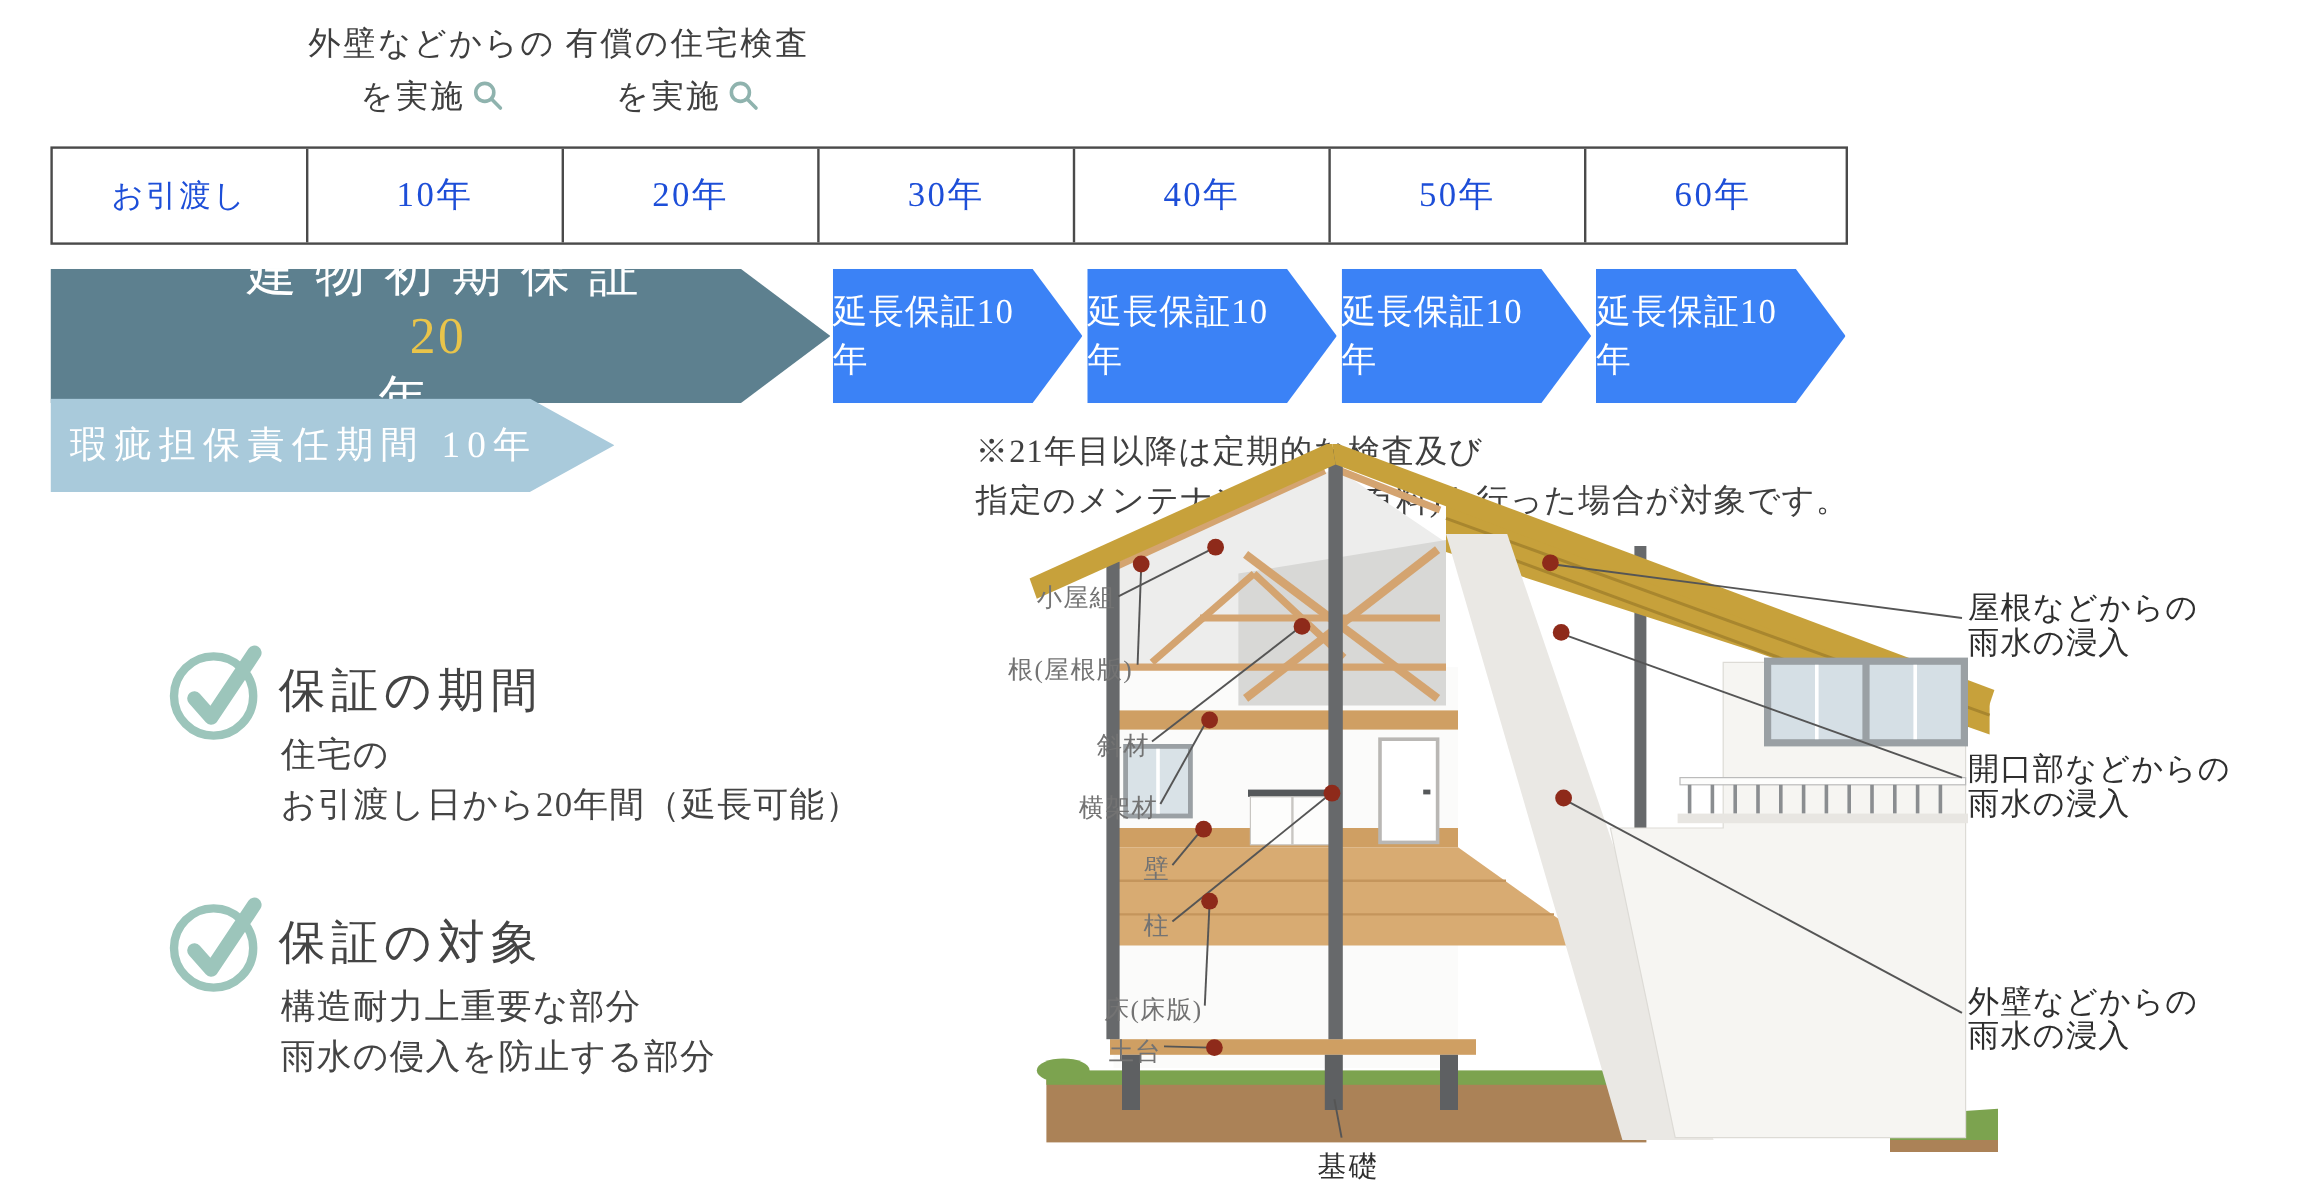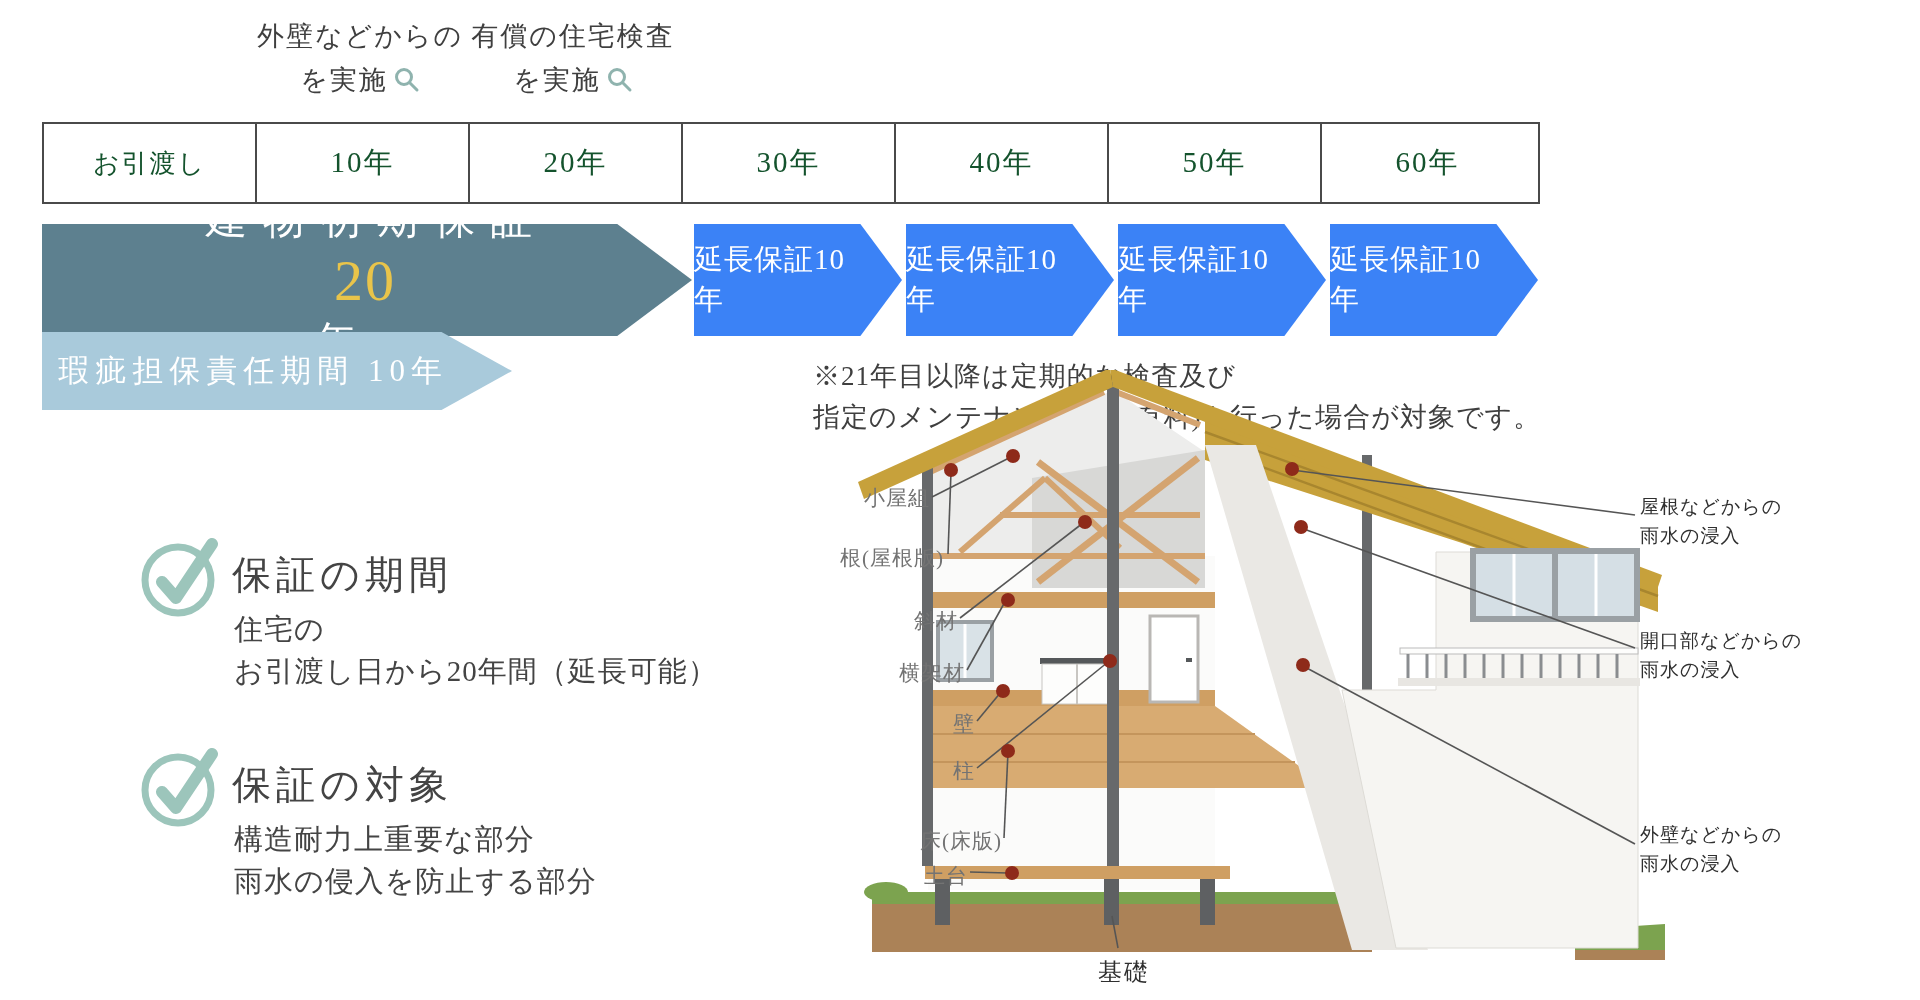--- a/index.html
+++ b/index.html
@@ -9,50 +9,50 @@
 
   
   .insp{position:absolute;width:260px;text-align:center;font-size:27px;color:#3f3f3f;letter-spacing:2px;}
   .insp .l2{display:flex;align-items:center;justify-content:center;gap:6px;margin-top:8px;}
   .mag{width:26px;height:26px;display:inline-block;}
 
   
   .ttable{position:absolute;left:42px;top:122px;width:1498px;height:82px;display:flex;
           border:2px solid #4a4a4a;box-sizing:border-box;}
   .tcell{flex:0 0 213px;border-left:2px solid #4a4a4a;display:flex;align-items:center;justify-content:center;
-         font-size:29px;color:#14532d;letter-spacing:2px;box-sizing:border-box;}
+         font-size:29px;color:#1d4ed8;letter-spacing:2px;box-sizing:border-box;}
   .tcell:first-child{flex:0 0 211px;border-left:none;font-size:26px;}
 
   
   .banner{position:absolute;left:42px;top:224px;width:650px;height:112px;background:#5d808f;
           clip-path:polygon(0 0,88.5% 0,100% 50%,88.5% 100%,0 100%);
           display:flex;align-items:center;justify-content:center;color:#fff;flex-direction:column;}
   .banner .t1{font-size:41px;letter-spacing:16px;padding-left:20px;}
-  .banner .t2{font-size:58px;color:#e9c44a;margin:0 6px 0 2px;letter-spacing:2px;}
+  .banner .t2{font-size:43px;color:#e9c44a;margin:0 6px 0 2px;letter-spacing:2px;}
   .banner .t3{font-size:41px;letter-spacing:2px;margin-right:60px;}
   .extarrow{position:absolute;top:224px;width:208px;height:112px;background:#3b82f6;
             clip-path:polygon(0 0,80% 0,100% 50%,80% 100%,0 100%);
             display:flex;align-items:center;justify-content:center;color:#fff;font-size:29px;letter-spacing:1px;}
   .extarrow span{margin-right:28px;}
   .defect{position:absolute;left:42px;top:332px;width:470px;height:78px;background:#a9cadb;
           clip-path:polygon(0 0,85% 0,100% 50%,85% 100%,0 100%);
           display:flex;align-items:center;justify-content:center;color:#fff;font-size:31px;letter-spacing:6px;}
   .defect span{margin-right:48px;}
 
   
   .note{position:absolute;left:813px;top:356px;font-size:27px;line-height:41px;color:#3f3f3f;letter-spacing:1px;}
 
   
   .chk{position:absolute;left:140px;width:86px;height:86px;}
   .sec-title{position:absolute;left:232px;font-size:39px;letter-spacing:5px;color:#444;}
   .sec-body{position:absolute;left:234px;font-size:29px;line-height:42px;color:#444;letter-spacing:1px;}
 
   
   .hl{position:absolute;font-size:21px;color:#737373;text-align:right;letter-spacing:1px;}
-  .hr{position:absolute;left:1640px;font-size:19px;color:#2f2f2f;line-height:29px;letter-spacing:1px;}
+  .hr{position:absolute;left:1640px;font-size:26px;color:#2f2f2f;line-height:29px;letter-spacing:1px;}
   .hb{position:absolute;font-size:24px;color:#2f2f2f;letter-spacing:2px;}
 </style>
 </head>
 <body>
 
 <div id="stage">
 
   <div class="insp" style="left:230px;top:18px;">
     <div>外壁などからの</div>
     <div class="l2">

